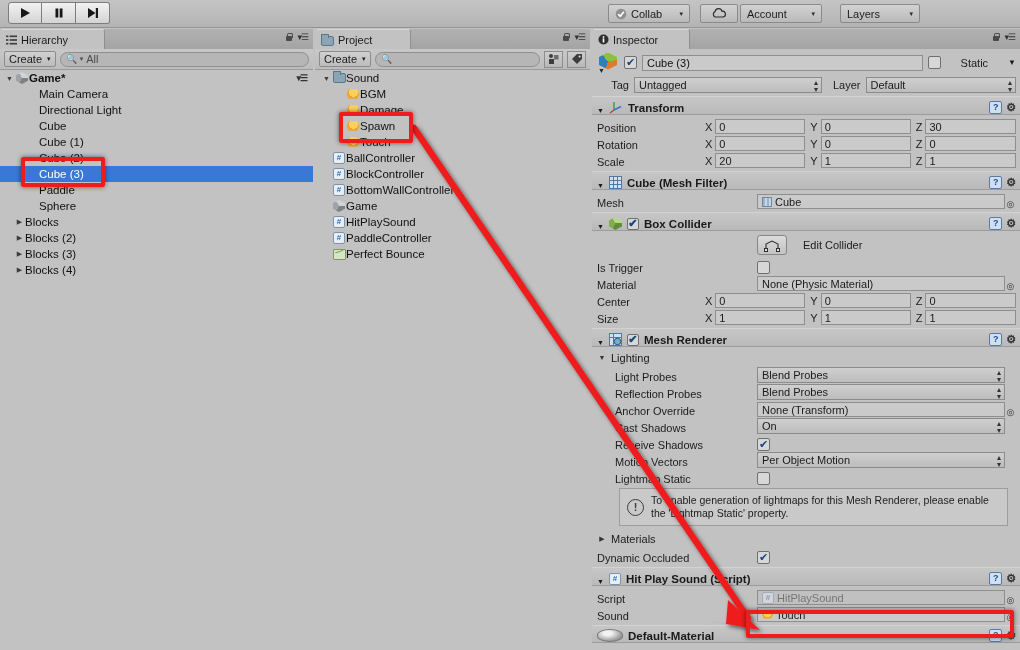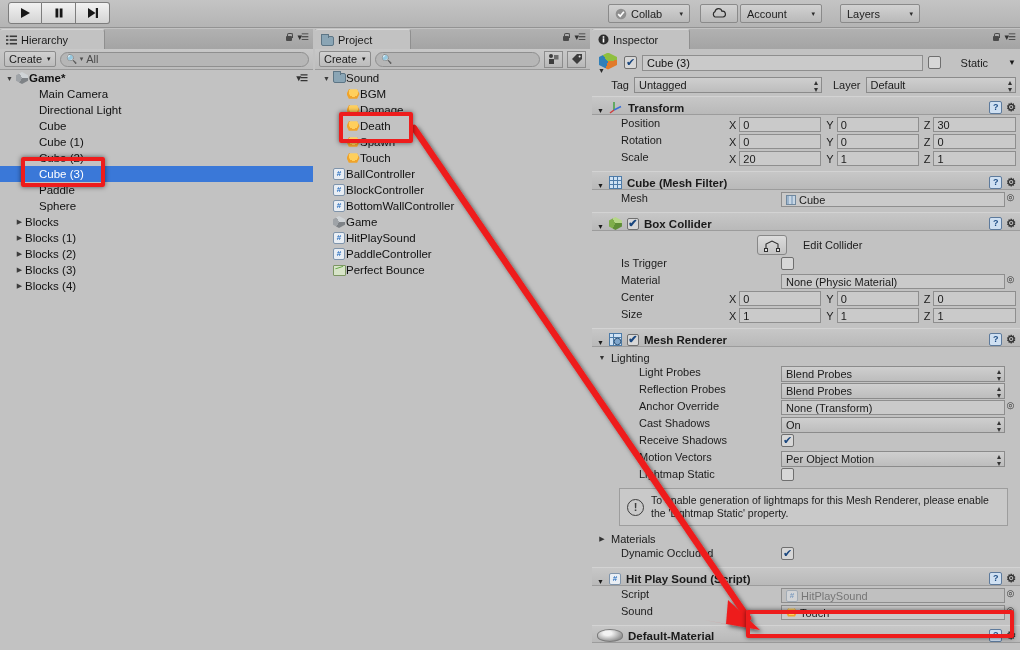--- a/index.html
+++ b/index.html
@@ -176,21 +176,21 @@
     font-weight: bold; font-size: 11.5px;
   }
   .comp-header .sp { margin-left: auto; display: flex; gap: 4px; align-items: center; }
   .help-ico {
     width: 13px; height: 13px; background: #cfe0f2; border: 1px solid #5d7a9c; border-radius: 2px;
     display: flex; align-items: center; justify-content: center; font-size: 9px; color: #1f4e86; line-height: 1;
   }
   .gear-ico { font-size: 11px; color: #333; }
 
   .comp-body { padding: 2px 4px 3px 5px; }
-  .prow { display: flex; align-items: flex-start; height: 17px; font-size: 11px; margin-left: 24px; }
+  .prow { display: flex; align-items: flex-end; height: 17px; font-size: 11px; }
   .prow .pname { width: 108px; flex: none; color: #1c1c1c; }
   .prow .pname.ind { padding-left: 18px; width: 108px; }
   .vec3 { display: flex; flex: 1; gap: 5px; }
   .vec3 .ax { display: flex; align-items: center; gap: 3px; flex: 1; }
   .vec3 .axl { font-size: 11px; color: #1c1c1c; }
   .numf {
     flex: 1; height: 15px; background: #cacaca; border: 1px solid #8e8e8e;
     display: flex; align-items: center; padding: 0 3px; font-size: 11px;
   }
   .objf {
@@ -360,24 +360,20 @@
           <div class="row" style="padding-left: 28px;">
             <span class="tw"></span>
             <span>Sphere</span>
           </div>
           <div class="row" style="padding-left: 14px;">
             <span class="tw">▶</span>
             <span>Blocks</span>
           </div>
           <div class="row" style="padding-left: 14px;">
             <span class="tw">▶</span>
-            <span>Blocks (1)</span>
-          </div>
-          <div class="row" style="padding-left: 14px;">
-            <span class="tw">▶</span>
             <span>Blocks (2)</span>
           </div>
           <div class="row" style="padding-left: 14px;">
             <span class="tw">▶</span>
             <span>Blocks (3)</span>
           </div>
           <div class="row" style="padding-left: 14px;">
             <span class="tw">▶</span>
             <span>Blocks (4)</span>
           </div>
@@ -436,27 +432,20 @@
               <span class="audio-ico"></span>
             </span>
             <span>BGM</span>
           </div>
           <div class="row" style="padding-left: 20px;">
             <span class="tw"></span>
             <span class="ico">
               <span class="audio-ico"></span>
             </span>
             <span>Damage</span>
-          </div>
-          <div class="row" style="padding-left: 20px;">
-            <span class="tw"></span>
-            <span class="ico">
-              <span class="audio-ico"></span>
-            </span>
-            <span>Death</span>
           </div>
           <div class="row" style="padding-left: 20px;">
             <span class="tw"></span>
             <span class="ico">
               <span class="audio-ico"></span>
             </span>
             <span>Spawn</span>
           </div>
           <div class="row" style="padding-left: 20px;">
             <span class="tw"></span>

